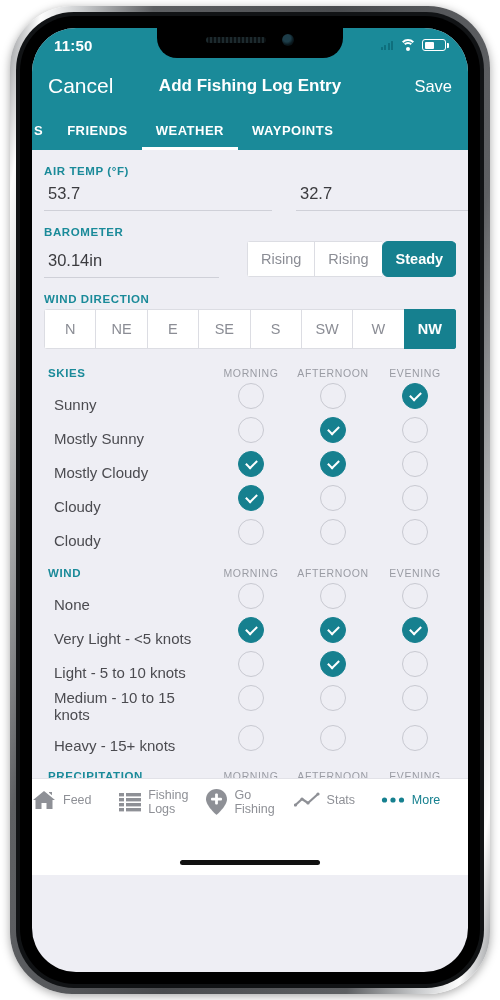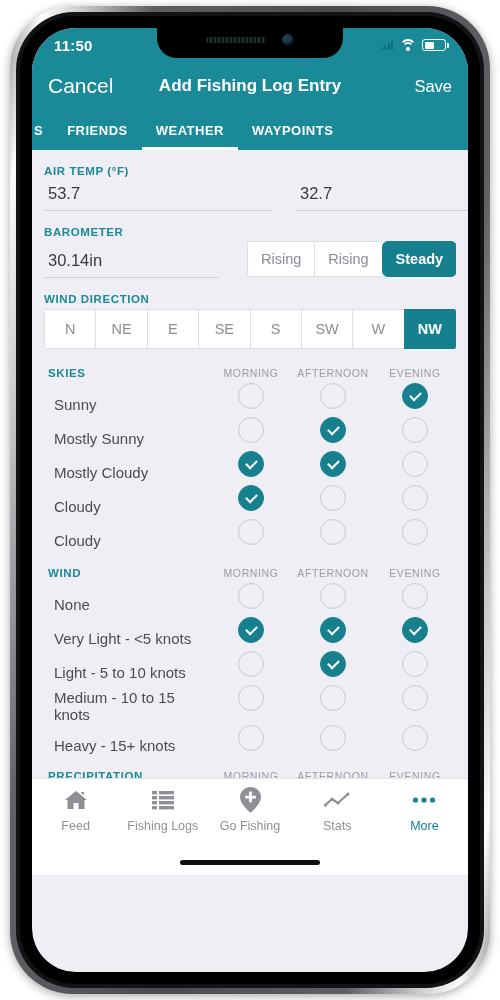--- a/index.html
+++ b/index.html
@@ -284,21 +284,21 @@
     position: absolute; left: 0; right: 0; bottom: 0;
     height: 97px;
     background: #fff;
     border-top: 1px solid #e2e2e8;
     display: flex;
     align-items: flex-start;
     padding-top: 9px;
     z-index: 20;
   }
   .tbitem {
-    flex: 1; display: flex; flex-direction: column;
+    flex: 1; display: flex; 
     align-items: center; gap: 7px;
   }
   .tbicon { height: 24px; display:flex; align-items:center; justify-content:center; color:#8e9096; }
   .tblabel { font-size: 12.5px; color: #8e9096; }
   .tbitem.active .tblabel { color: #16808f; }
   .tbitem.active .tbicon { color: #16808f; }
 
   .homebar {
     position: absolute; left: 50%; transform: translateX(-50%);
     bottom: 10px; width: 140px; height: 5px;

